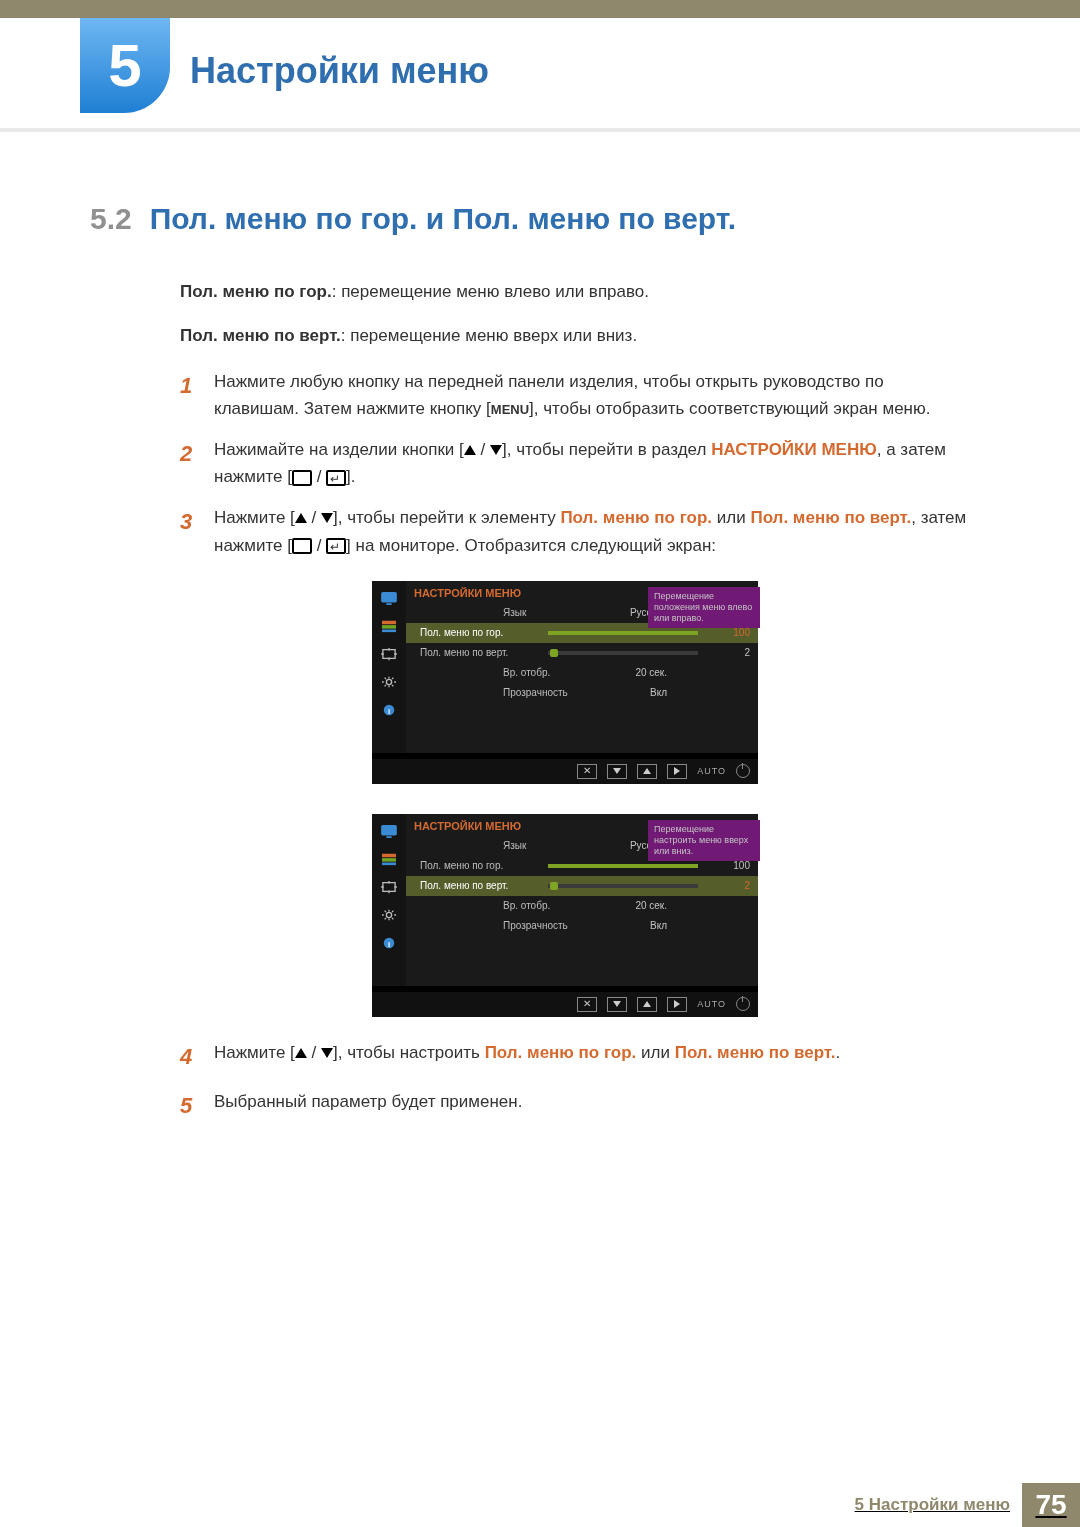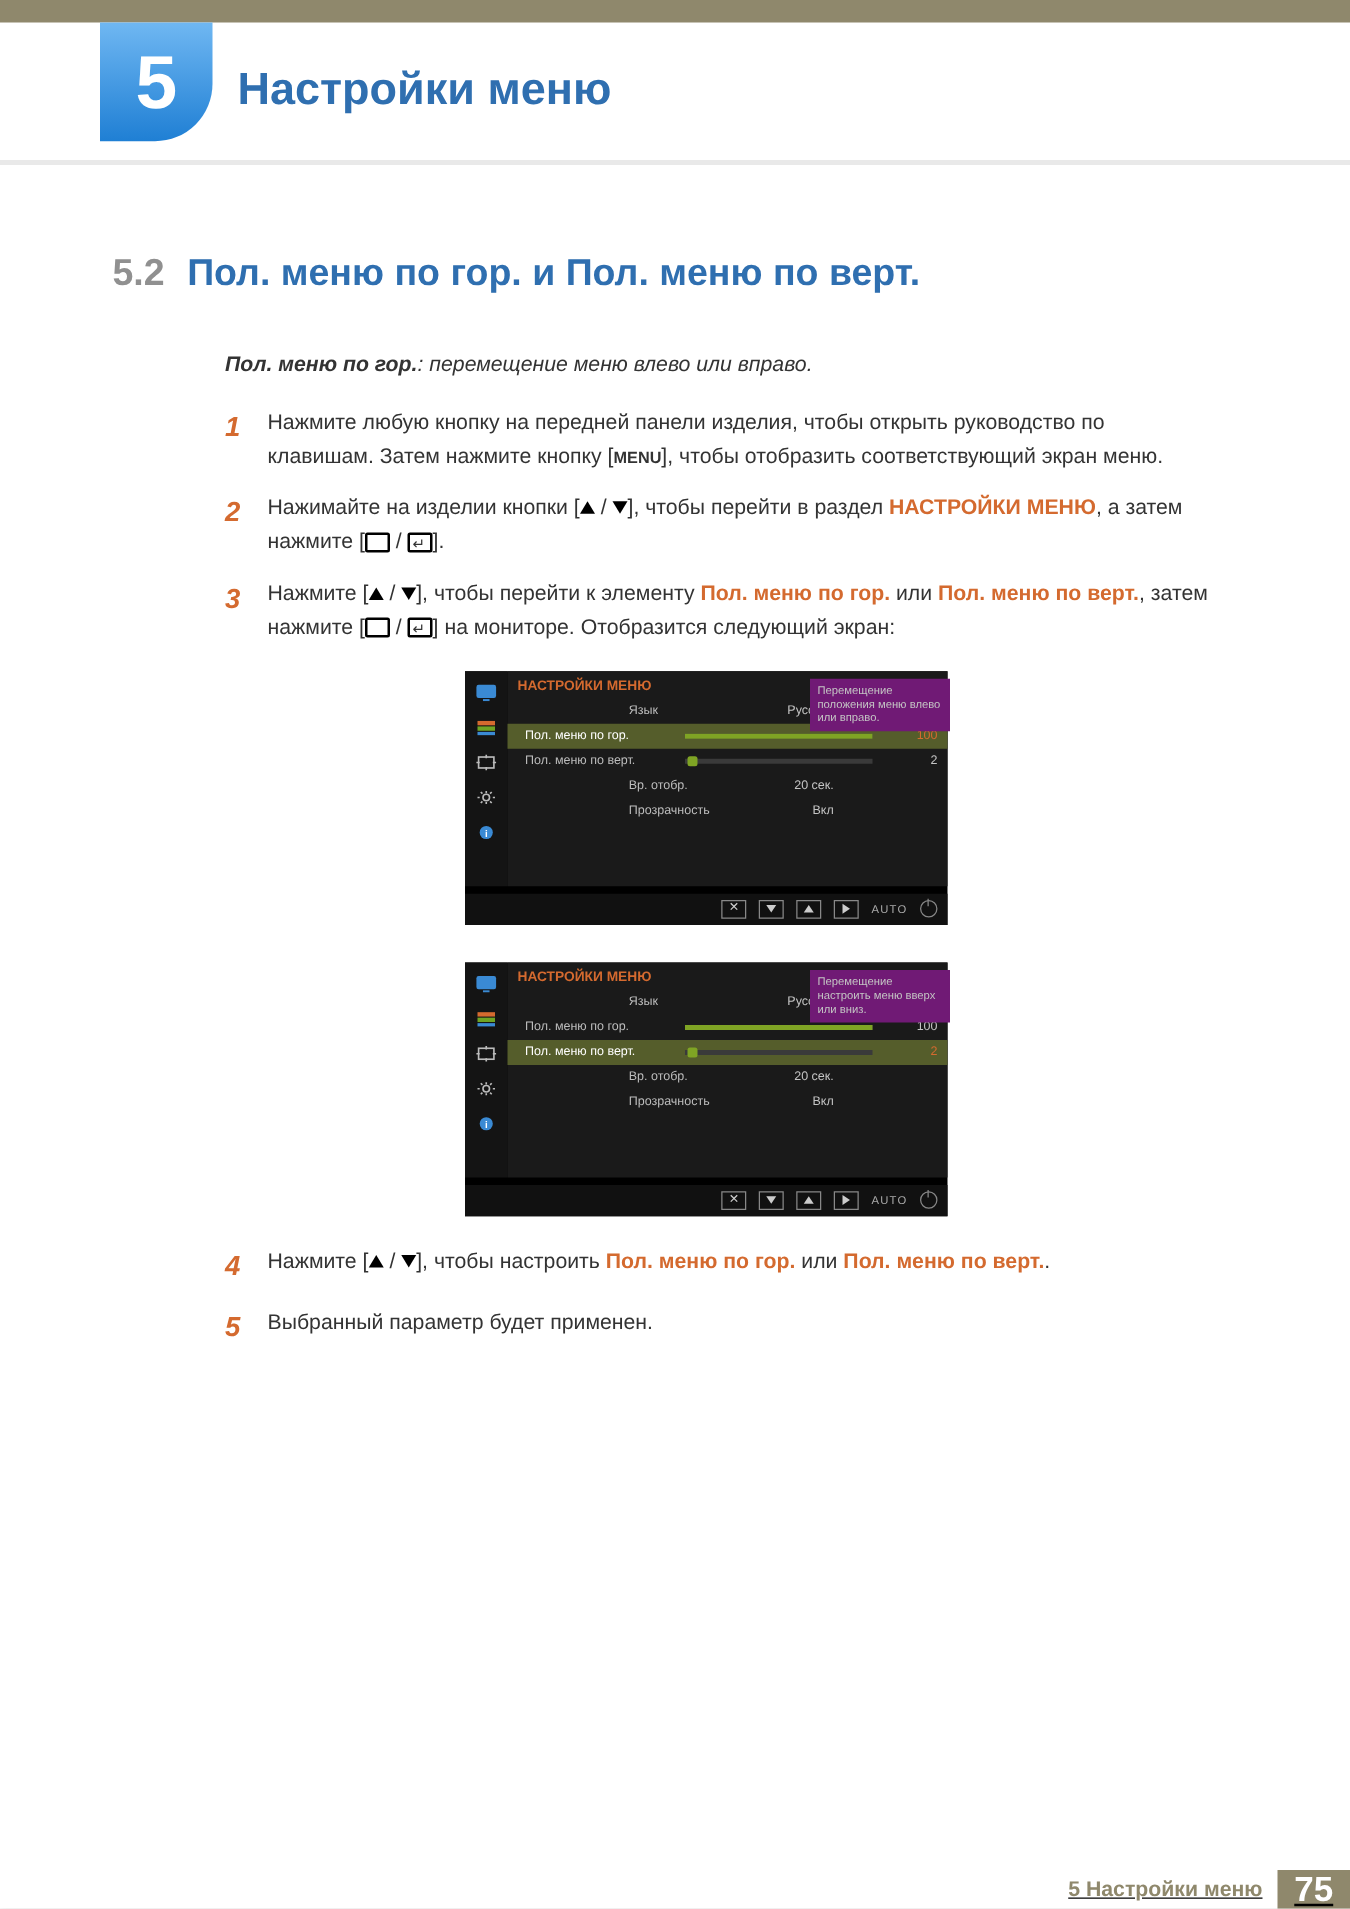--- a/index.html
+++ b/index.html
@@ -55,21 +55,20 @@
     font-weight: bold;
     color: #2f6fb0;
     margin-bottom: 44px;
   }
   .sec-num { color: #909090; margin-right: 18px; }
   .para {
     font-size: 17px;
     color: #333;
     margin: 0 0 20px 90px;
     line-height: 1.4;
-    font-style: italic;
   }
   .bold { font-weight: bold; }
   .subheading {
     font-size: 19px;
     font-weight: bold;
     color: #2f6fb0;
     margin: 40px 0 28px 90px;
   }
   ol.steps {
     list-style: none;
@@ -144,40 +143,43 @@
   .osd-nav .pwr::after { content:""; position:absolute; left:5px; top:-2px; width:1px; height:6px; background:#888; }
   .mini-tri-up { width:0; height:0; border-left:4px solid transparent; border-right:4px solid transparent; border-bottom:6px solid #ccc; }
   .mini-tri-dn { width:0; height:0; border-left:4px solid transparent; border-right:4px solid transparent; border-top:6px solid #ccc; }
   .mini-tri-rt { width:0; height:0; border-top:4px solid transparent; border-bottom:4px solid transparent; border-left:6px solid #ccc; }
   .mini-x { color:#ccc; font-size:10px; line-height:1; }
 
   .footer {
     position:absolute; bottom:0; right:0; display:flex; align-items:center;text-decoration:underline;
   }
   .footer-text { font-size:17px; color:#8f886c; font-weight:bold; margin-right:12px; }
-  .footer-badge { background:#8f886c; color:#fff; font-size:28px; font-weight:bold; width:58px; height:31px; display:flex; align-items:center; justify-content:center; }
+  .footer-badge { background:#8f886c; color:#fff; font-size:28px; font-weight:bold; width:58px; height:44px; display:flex; align-items:center; justify-content:center; }
 </style>
 </head>
 <body>
 
 <div class="page">
   <div class="top-bar"></div>
 
   <div class="chapter-head">
     <div class="chapter-badge">5</div>
     <div class="chapter-title">Настройки меню</div>
   </div>
 
   <div class="content">
     <div class="section-heading">
       <span class="sec-num">5.2</span><span>Пол. меню по гор. и Пол. меню по верт.</span>
     </div>
 
     <p class="para">
       <span class="bold">Пол. меню по гор.</span><span>: перемещение меню влево или вправо.</span>
+    </p>
+    <p class="para">
+      <span class="bold">Пол. меню по верт.</span><span>: перемещение меню вверх или вниз.</span>
     </p>
 
 
     <ol class="steps">
       <li>
         <span class="step-num">1</span>
         <span class="step-body">
           <span>Нажмите любую кнопку на передней панели изделия, чтобы открыть руководство по клавишам. Затем нажмите кнопку [</span><span class="kbdmenu">MENU</span><span>], чтобы отобразить соответствующий экран меню.</span>
         </span>
       </li>

